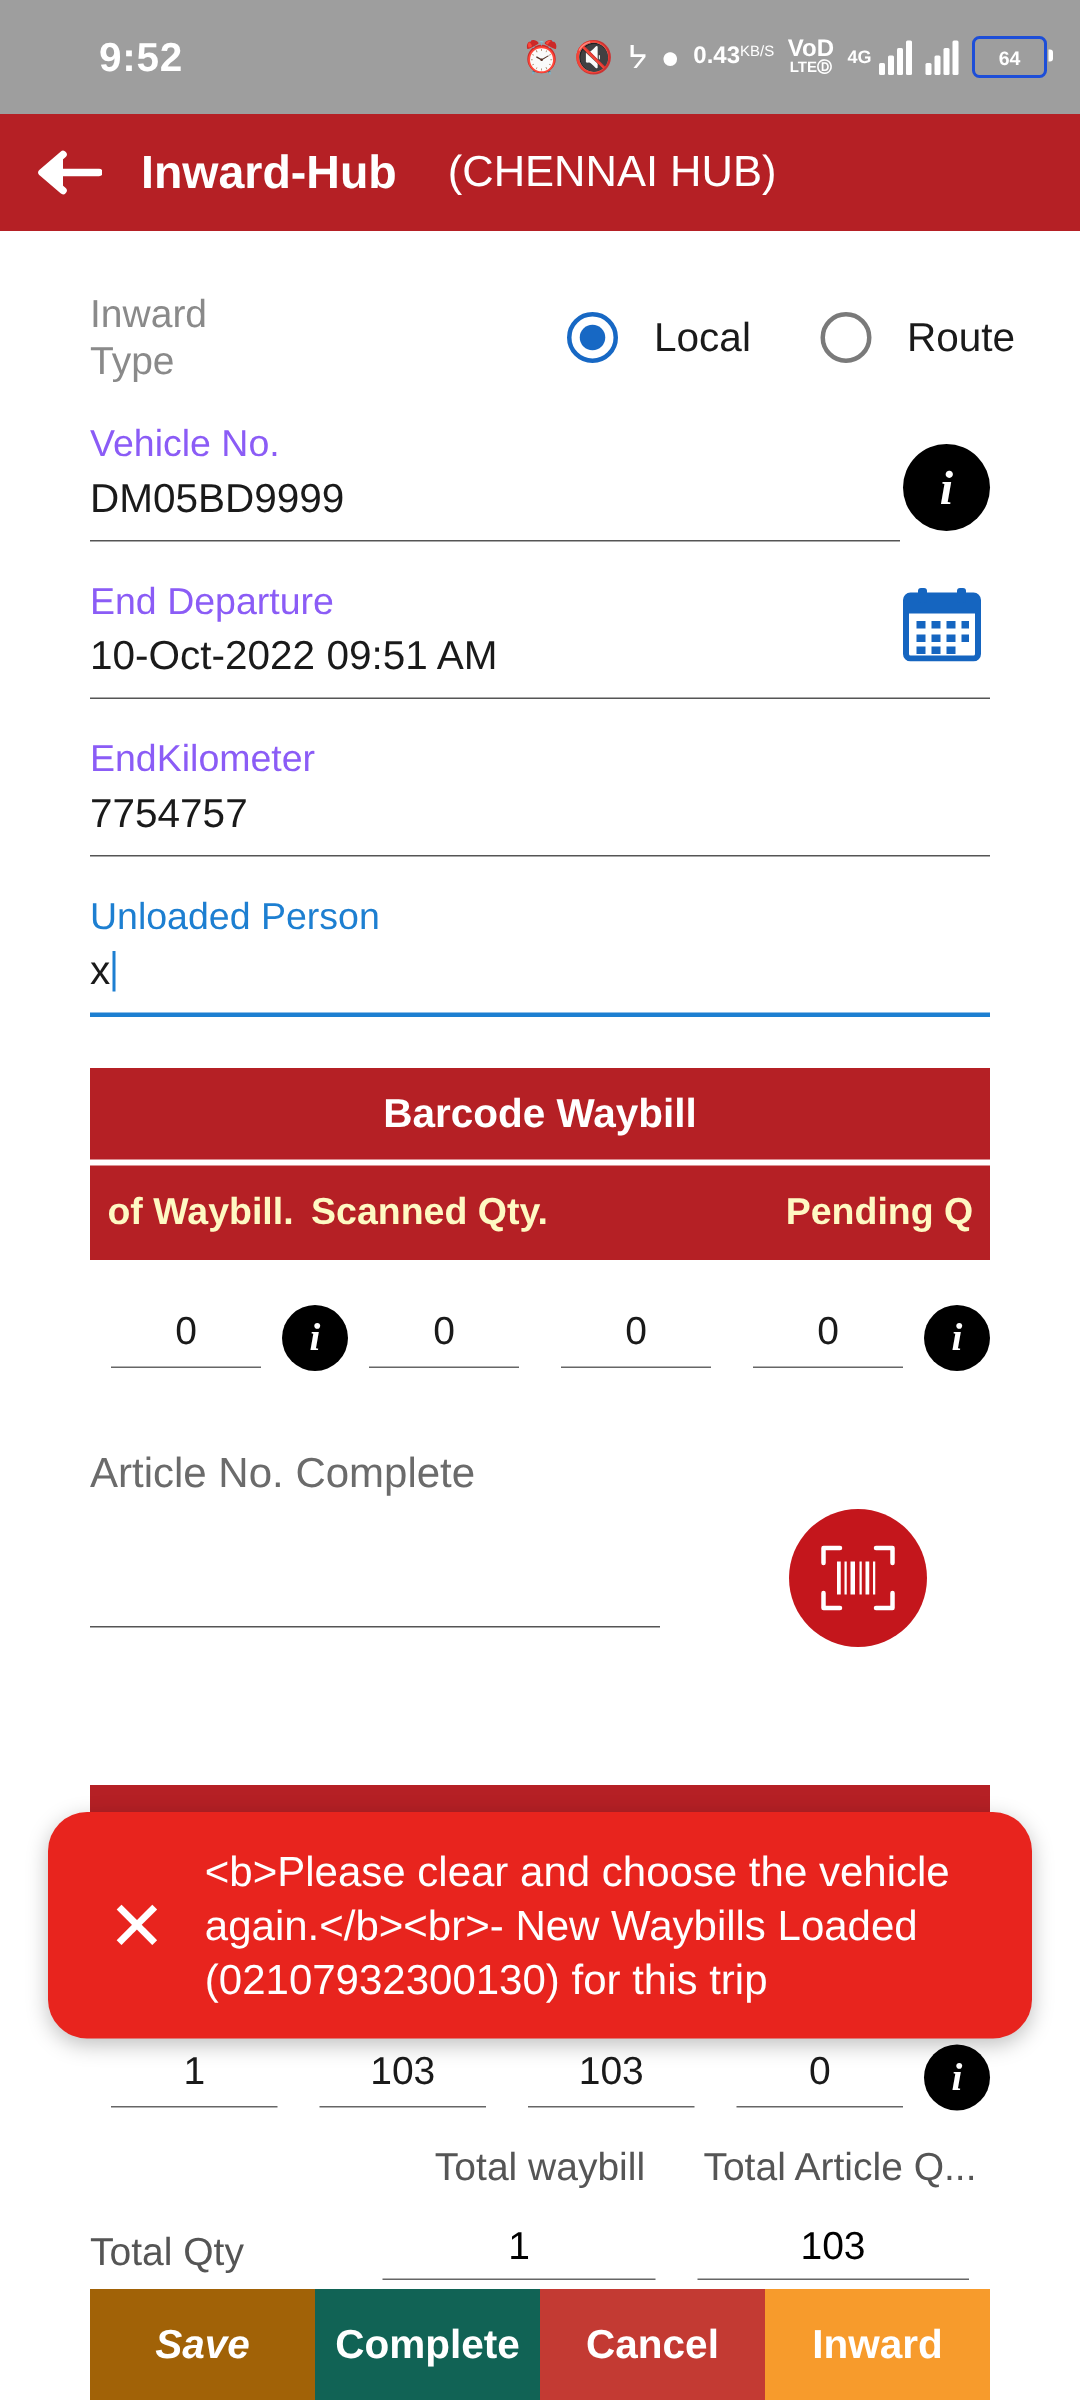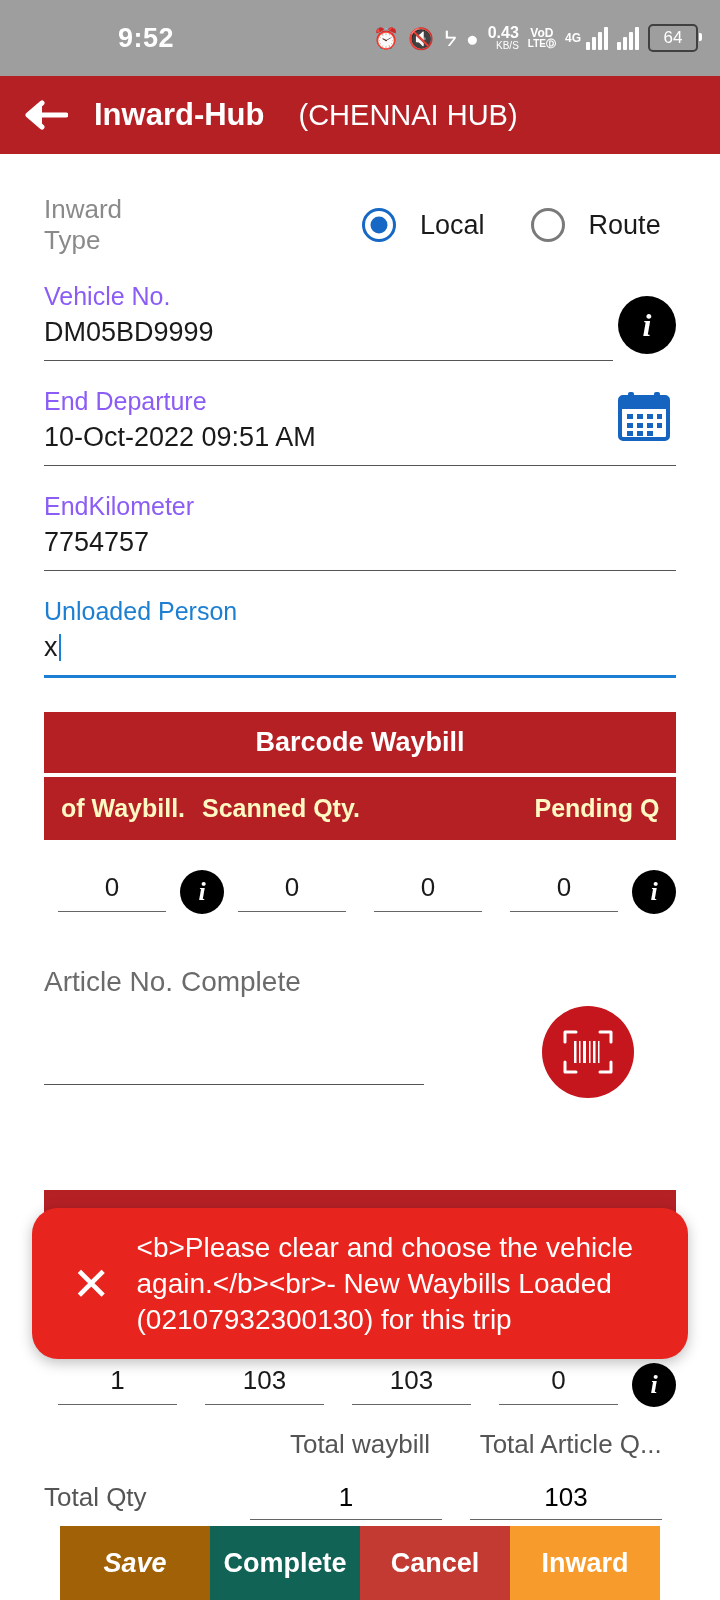--- a/index.html
+++ b/index.html
@@ -23,77 +23,77 @@
     align-items: center;
     justify-content: space-between;
     padding: 0 22px;
     box-sizing: border-box;
     color: #ffffff;
   }
   .status-time {
     font-size: 27px;
     font-weight: bold;
     letter-spacing: 0.5px;
-    margin-left: 96px;
+    margin-left: 44px;
   }
   .status-icons {
     display: flex;
     align-items: center;
     gap: 9px;
   }
   .sicon {
     display: inline-flex;
     align-items: center;
     justify-content: center;
     color: #ffffff;
     font-size: 21px;
     line-height: 1;
   }
   .net-rate {
     display: flex;
-    flex-direction: column;
-    align-items: flex-end;
+    flex-direction: row;
+    align-items: flex-start;
     line-height: 1;
   }
   .net-rate .r1 { font-size: 16px; font-weight: bold; }
   .net-rate .r2 { font-size: 10px; }
   .volte {
     display: flex;
     flex-direction: column;
     align-items: center;
     line-height: 1;
   }
-  .volte .v1 { font-size: 12px; font-weight: bold; }
+  .volte .v1 { font-size: 16px; font-weight: bold; }
   .volte .v2 { font-size: 10px; font-weight: bold; }
   .sig-wrap { display: flex; align-items: flex-end; gap: 2px; height: 24px; }
   .sig-wrap i {
     display: block;
     width: 4px;
     background: #ffffff;
     border-radius: 1px;
   }
   .sig-wrap i:nth-child(1) { height: 8px; }
   .sig-wrap i:nth-child(2) { height: 13px; }
   .sig-wrap i:nth-child(3) { height: 18px; }
   .sig-wrap i:nth-child(4) { height: 23px; }
   .fourg {
     font-size: 12px;
     font-weight: bold;
     margin-right: -4px;
   }
   .battery {
-    border: 2px solid #404040;
+    border: 2px solid #1d4ed8;
     border-radius: 5px;
     width: 46px;
     height: 24px;
     display: flex;
     align-items: center;
     justify-content: center;
-    font-size: 17px;
-    font-weight: normal;
+    font-size: 13px;
+    font-weight: bold;
     position: relative;
   }
   .battery::after {
     content: "";
     position: absolute;
     right: -6px;
     top: 7px;
     width: 3px;
     height: 8px;
     background: #ffffff;
@@ -124,21 +124,21 @@
     white-space: nowrap;
   }
   .app-subtitle {
     font-size: 29px;
     margin-left: 34px;
     white-space: nowrap;
   }
 
   
   .content {
-    padding: 0 44px;
+    padding: 0 60px;
     box-sizing: border-box;
   }
   .row-inward {
     display: flex;
     align-items: center;
     margin-top: 40px;
   }
   .label-muted {
     color: #8a8a8a;
     font-size: 26px;
@@ -320,21 +320,21 @@
     margin-top: 4px;
   }
   .manual-head span { flex: 1; text-align: center; }
   .manual-row {
     display: flex;
     align-items: center;
     margin-top: 26px;
   }
   .summary-row {
     display: flex;
-    align-items: flex-start;
+    align-items: center;
     margin-top: 22px;
   }
   .summary-label {
     font-size: 26px;
     color: #555555;
     flex: 1;
   }
   .summary-cell {
     flex: 1;
     text-align: center;

